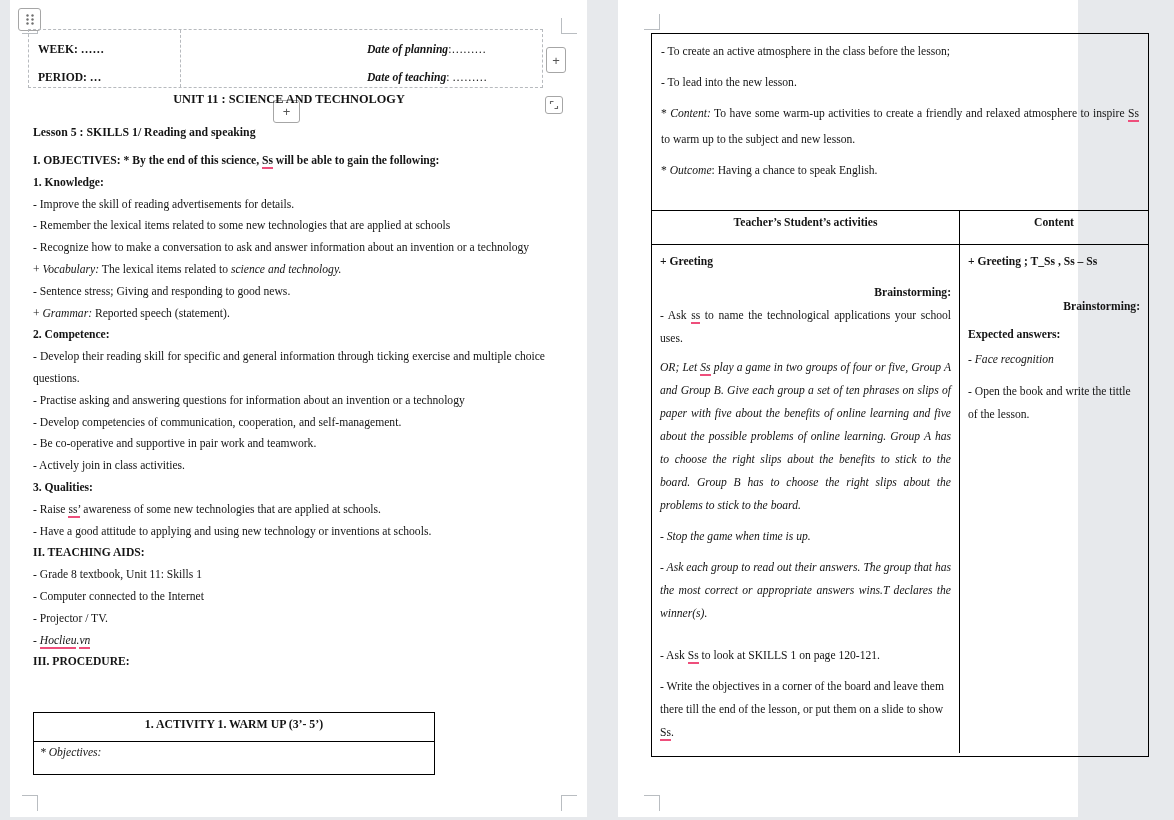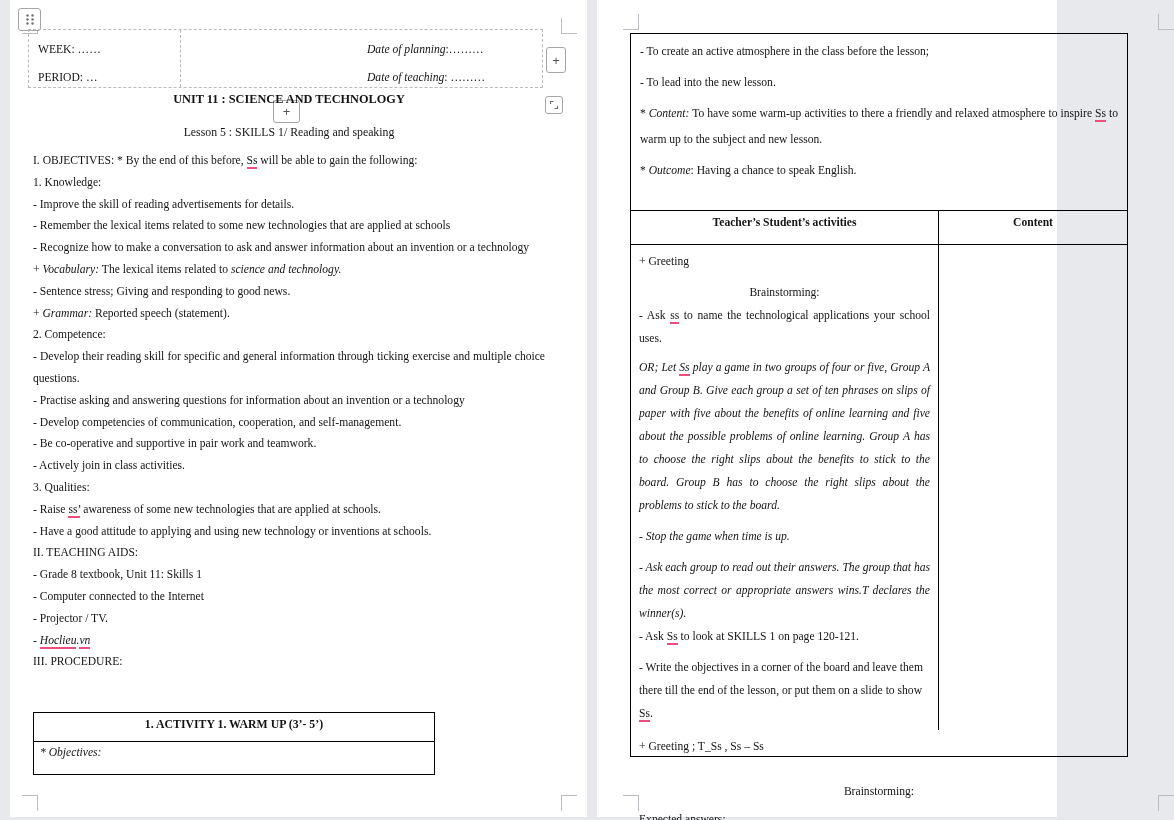--- a/index.html
+++ b/index.html
@@ -1,62 +1,62 @@
 <!DOCTYPE html>
 <html><head>
 <meta charset="utf-8">
 <style>
   * { margin:0; padding:0; box-sizing:border-box; }
   html,body { width:1174px; height:820px; overflow:hidden; }
   body { background:#e7e9ec; font-family:"Liberation Serif", serif; color:#141414; position:relative; }
 
   .page { position:absolute; top:0; height:817px; background:#ffffff; }
   #page-left  { left:10px;  width:577px; }
-  #page-right { left:597px; width:460px; }
+  #page-right { left:618px; width:460px; }
 
   
-  .b { font-weight:normal; }
+  .b { font-weight:bold; }
   .i { font-style:italic; }
-  .center { text-align:center; }
+  .center { text-align:right; }
   .just { text-align:justify; }
   .nw { white-space:nowrap; }
   .sp { border-bottom:2px solid #ee4e7b; }           
 
   
   .info-table { position:absolute; left:18px; top:29px; width:515px; height:59px;
                 border:1px dashed #b7babe; display:flex; font-size:11.6px; }
   .info-cell-left  { width:152px; border-right:1px dashed #b7babe; padding:6px 0 0 9px; }
   .info-cell-right { flex:1; padding:6px 0 0 186px; }
   .info-row { line-height:28px; white-space:nowrap; }
 
   .doc-title    { position:absolute; left:23px; top:92px;  width:512px; text-align:center;
                   font-weight:bold; font-size:12.3px; }
-  .doc-subtitle { position:absolute; left:23px; top:125px; width:512px; text-align:center;
-                  font-weight:normal; font-size:11.8px; }
+  .doc-subtitle { position:absolute; left:23px; top:125px; width:512px; text-align:left;
+                  font-weight:bold; font-size:11.8px; }
 
   .body-flow { position:absolute; left:23px; top:150px; width:512px;
                font-size:11.6px; }
   .body-flow p { line-height:21.8px; }
 
   .activity-table { position:absolute; left:23px; top:712px; width:402px; height:63px;
                     border:1.4px solid #000; font-size:11.6px; }
   .activity-title-row { height:29px; border-bottom:1.4px solid #000;
                         text-align:center; font-weight:bold; font-size:11.8px; padding-top:4px; }
   .activity-obj-row { padding:4px 6px; font-style:italic; }
 
   
   .rtable { position:absolute; left:33px; top:33px; width:498px; height:724px;
             border:1.4px solid #000; font-size:11.6px; }
   .rt-row1 { height:177px; border-bottom:1.4px solid #000; padding:5px 9px; }
   .rt-row1 p { line-height:26px; margin-bottom:5px; }
   .rt-row2 { height:34px; border-bottom:1.4px solid #000; display:flex; font-weight:bold; }
   .rt-row2 .hc { padding-top:5px; text-align:center; }
   .rt-row2 .hc1 { width:308px; border-right:1.4px solid #000; }
   .rt-row2 .hc2 { flex:1; }
-  .rt-row3 { display:flex; height:508px;flex-direction:column; }
+  .rt-row3 { display:flex; height:508px; }
   .rt-row3 .cc { padding:5px 8px; }
   .rt-row3 .cc1 { width:308px; border-right:1.4px solid #000; }
   .rt-row3 .cc2 { flex:1; }
   .rt-row3 p { line-height:23px; }
 
   
   .crop { position:absolute; width:16px; height:16px; }
   .crop.tl { border-right:1px solid #b9bdc1; border-bottom:1px solid #b9bdc1; }
   .crop.tr { border-left:1px solid #b9bdc1;  border-bottom:1px solid #b9bdc1; }
   .crop.bl { border-right:1px solid #b9bdc1; border-top:1px solid #b9bdc1; }
@@ -109,21 +109,21 @@
     <div class="info-cell-right">
       <div class="info-row"><span class="b i">Date of planning</span><span>:………</span></div>
       <div class="info-row"><span class="b i">Date of teaching</span><span>: ………</span></div>
     </div>
   </div>
 
   <div class="doc-title">UNIT 11 : SCIENCE AND TECHNOLOGY</div>
   <div class="doc-subtitle">Lesson 5 : SKILLS 1/ Reading and speaking</div>
 
   <div class="body-flow">
-    <p class="b nw"><span>I. OBJECTIVES: * By the end of this before, </span><span class="sp">Ss</span><span> will be able to gain the following:</span></p>
+    <p class="b nw"><span>I. OBJECTIVES: * By the end of this science, </span><span class="sp">Ss</span><span> will be able to gain the following:</span></p>
     <p class="b nw">1. Knowledge:</p>
     <p class="nw">- Improve the skill of reading advertisements for details.</p>
     <p class="nw">- Remember the lexical items related to some new technologies that are applied at schools</p>
     <p class="just">- Recognize how to make a conversation to ask and answer information about an invention or a technology</p>
     <p class="nw"><span>+ </span><span class="i">Vocabulary:</span><span> The lexical items related to </span><span class="i">science and technology.</span></p>
     <p class="nw">- Sentence stress; Giving and responding to good news.</p>
     <p class="nw"><span>+ </span><span class="i">Grammar:</span><span> Reported speech (statement).</span></p>
     <p class="b nw">2. Competence:</p>
     <p class="just">- Develop their reading skill for specific and general information through ticking exercise and multiple choice questions.</p>
     <p class="nw">- Practise asking and answering questions for information about an invention or a technology</p>
@@ -152,37 +152,37 @@
   <div class="crop tl" style="left:26px; top:14px;"></div>
   <div class="crop tr" style="left:561px; top:14px;"></div>
   <div class="crop bl" style="left:26px; top:795px;"></div>
   <div class="crop br" style="left:561px; top:795px;"></div>
 
   <div class="rtable">
 
     <div class="rt-row1">
       <p>- To create an active atmosphere in the class before the lesson;</p>
       <p>- To lead into the new lesson.</p>
-      <p class="just"><span>* </span><span class="i">Content:</span><span> To have some warm-up activities to there a friendly and relaxed atmosphere to inspire </span><span class="sp">Ss</span><span> to warm up to the subject and new lesson.</span></p>
+      <p class="just"><span>* </span><span class="i">Content:</span><span> To have some warm-up activities to create a friendly and relaxed atmosphere to inspire </span><span class="sp">Ss</span><span> to warm up to the subject and new lesson.</span></p>
       <p><span>* </span><span class="i">Outcome</span><span>: Having a chance to speak English.</span></p>
     </div>
 
     <div class="rt-row2">
       <div class="hc hc1">Teacher’s  Student’s activities</div>
       <div class="hc hc2">Content</div>
     </div>
 
     <div class="rt-row3">
       <div class="cc cc1">
         <p class="b" style="margin-bottom:8px;">+ Greeting</p>
         <p class="b center">Brainstorming:</p>
         <p class="just" style="margin-bottom:6px;"><span>- Ask </span><span class="sp">ss</span><span> to name the technological applications your school uses.</span></p>
         <p class="i just" style="margin-bottom:8px;"><span>OR; Let </span><span class="sp">Ss</span><span> play a game in two groups of four or five, Group A and Group B. Give each group a set of ten phrases on slips of paper with five about the benefits of online learning and five about the possible problems of online learning. Group A has to choose the right slips about the benefits to stick to the board. Group B has to choose the right slips about the problems to stick to the board.</span></p>
         <p class="i" style="margin-bottom:8px;">- Stop the game when time is up.</p>
-        <p class="i just" style="margin-bottom:0;">- Ask each group to read out their answers. The group that has the most correct or appropriate answers wins.T declares the winner(s).</p>
+        <p class="i just" style="margin-bottom:19px;">- Ask each group to read out their answers. The group that has the most correct or appropriate answers wins.T declares the winner(s).</p>
         <p style="margin-bottom:8px;"><span>- Ask </span><span class="sp">Ss</span><span> to look at SKILLS 1 on page 120-121.</span></p>
         <p><span>- Write the objectives in a corner of the board and leave them there till the end of the lesson, or put them on a slide to show </span><span class="sp">Ss</span><span>.</span></p>
       </div>
       <div class="cc cc2">
         <p class="b" style="margin-bottom:22px;">+ Greeting   ; T_Ss , Ss – Ss</p>
         <p class="b center" style="margin-bottom:5px;">Brainstorming:</p>
         <p class="b" style="margin-bottom:2px;">Expected answers:</p>
         <p class="i" style="margin-bottom:9px;">- Face recognition</p>
         <p>- Open the book and write the tittle of the lesson.</p>
       </div>

